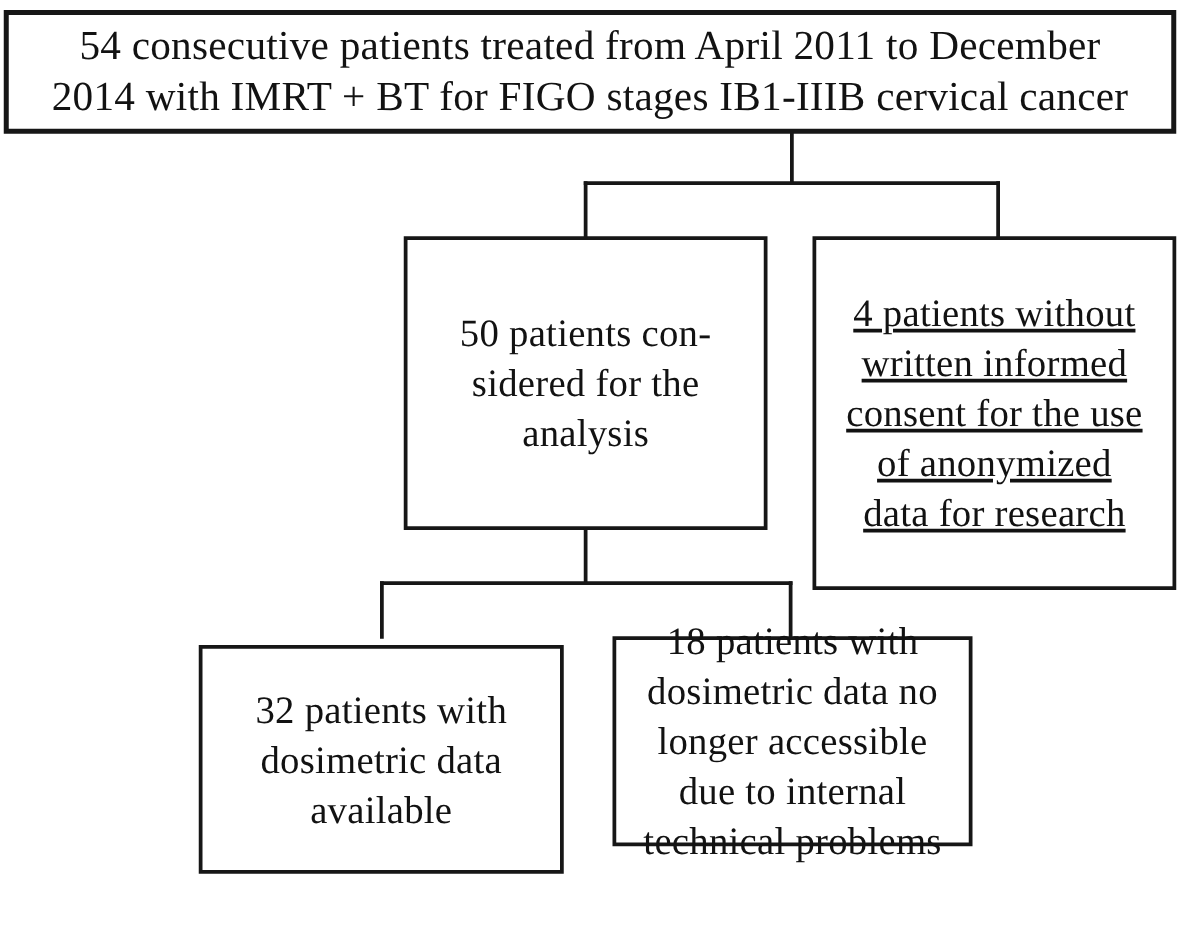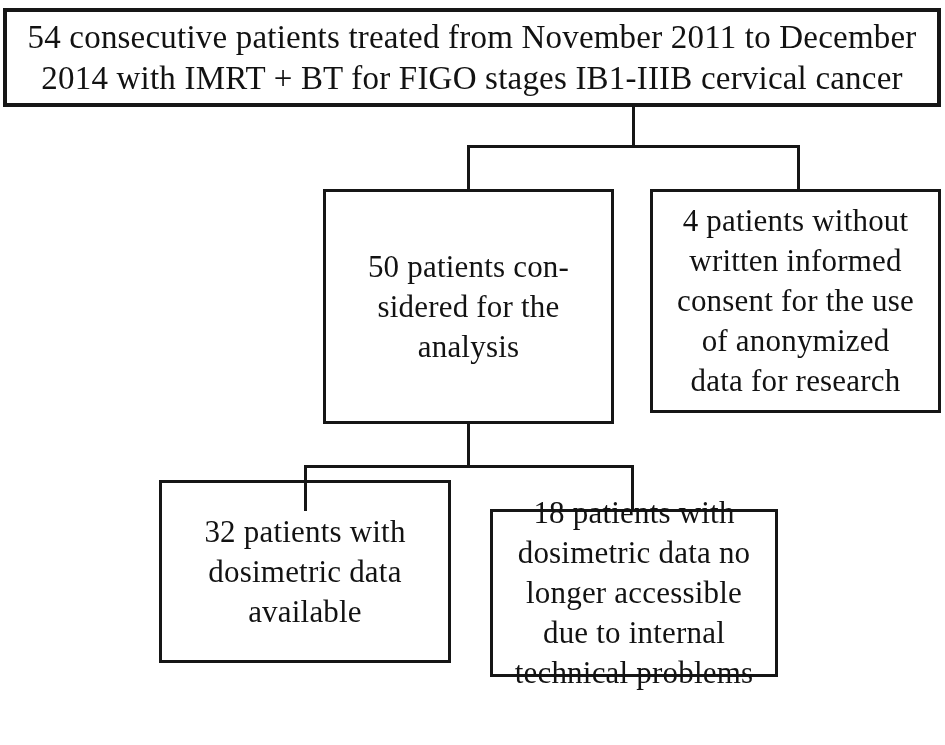--- a/index.html
+++ b/index.html
@@ -35,39 +35,39 @@
     font-size: 33px;
     line-height: 41px;
   }
   .conn {
     position: absolute;
     background: #161616;
   }
   
   #box-total        { left: 3px;   top: 8px;   width: 938px; height: 99px; }
   #box-considered   { left: 323px; top: 189px; width: 291px; height: 235px; }
-  #box-no-consent   { left: 650px; top: 189px; width: 291px; height: 224px; }
-  #box-dosim-avail  { left: 159px; top: 480px; width: 292px; height: 183px; }
+  #box-no-consent   { left: 650px; top: 189px; width: 291px; height: 283px; text-decoration: underline; }
+  #box-dosim-avail  { left: 159px; top: 516px; width: 292px; height: 183px; }
   #box-dosim-lost   { left: 490px; top: 509px; width: 288px; height: 168px; }
   
   #stub-1   { left: 632px; top: 106px; width: 3px;   height: 42px; }
   #hconn-1  { left: 467px; top: 145px; width: 333px; height: 3px;  }
   #drop-1a  { left: 467px; top: 145px; width: 3px;   height: 46px; }
   #drop-1b  { left: 797px; top: 145px; width: 3px;   height: 46px; }
   #stub-2   { left: 467px; top: 422px; width: 3px;   height: 46px; }
   #hconn-2  { left: 304px; top: 465px; width: 330px; height: 3px;  }
   #drop-2a  { left: 304px; top: 465px; width: 3px;   height: 46px; }
   #drop-2b  { left: 631px; top: 465px; width: 3px;   height: 46px; }
 </style>
 </head>
 <body>
 
 <div id="canvas">
 
-  <div class="fc-box top" id="box-total">54 consecutive patients treated from November 2011 to December
+  <div class="fc-box top" id="box-total">54 consecutive patients treated from April 2011 to December
 2014 with IMRT + BT for FIGO stages IB1-IIIB cervical cancer</div>
 
   <div class="fc-box" id="box-considered">50 patients con-
 sidered for the
 analysis</div>
 
   <div class="fc-box" id="box-no-consent">4 patients without
 written informed
 consent for the use
 of anonymized

